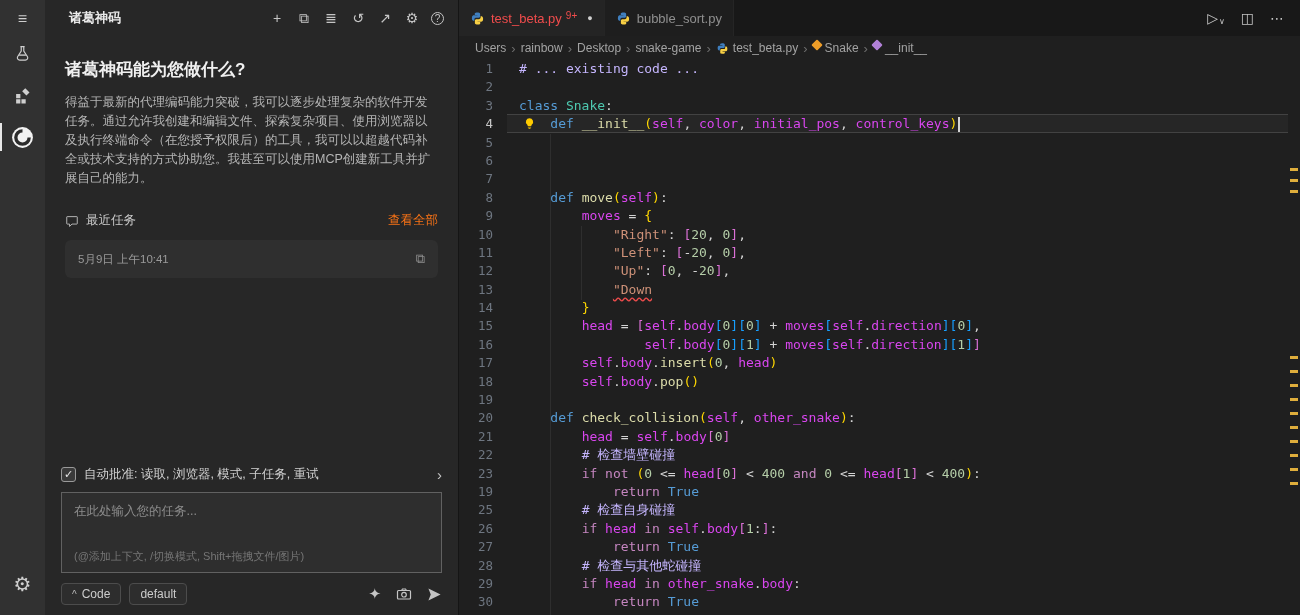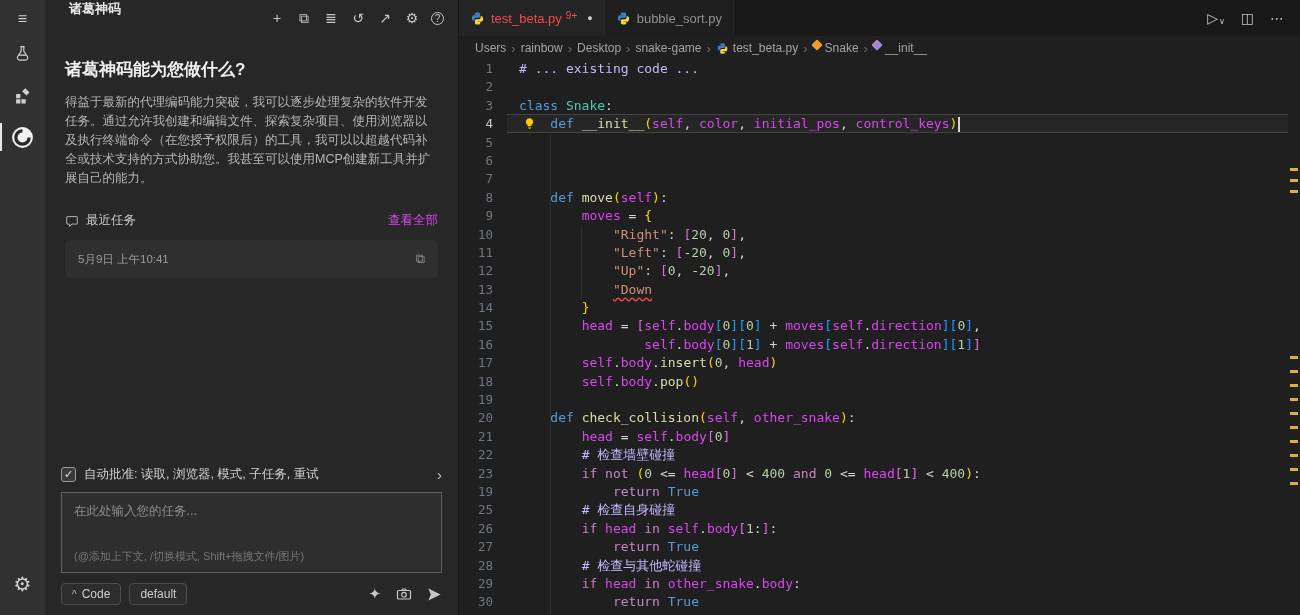--- a/index.html
+++ b/index.html
@@ -12,31 +12,31 @@
     padding-top:6px;flex-shrink:0}
   .ab-item{position:relative;width:100%;display:flex;justify-content:center;align-items:center;
     height:42px;color:#cfcfcf;font-size:18px;cursor:pointer}
   .ab-item.small{height:26px;font-size:16px}
   .ab-item.active::before{content:"";position:absolute;left:0;top:7px;bottom:7px;width:2px;background:#e7e7e7}
   .ab-item.bottom{margin-top:auto;margin-bottom:10px;font-size:20px}
 
   
   .sidebar{width:414px;background:#272727;border-right:1px solid #151515;display:flex;
     flex-direction:column;flex-shrink:0}
-  .sb-header{height:36px;display:flex;padding:0 14px 0 24px;flex-shrink:0}
+  .sb-header{height:36px;display:flex;align-items:center;padding:0 14px 0 24px;flex-shrink:0}
   .sb-title{font-size:13px;font-weight:bold;color:#e9e9e9}
   .sb-hicons{margin-left:auto;display:flex;gap:11px;align-items:center}
   .hicon{color:#c5c5c5;font-size:14px;width:16px;height:16px;display:flex;align-items:center;
     justify-content:center;cursor:pointer}
   .hicon.circled{border:1px solid #c5c5c5;border-radius:50%;font-size:10px;width:13px;height:13px}
   .sb-body{padding:6px 20px 0 20px;overflow:hidden}
   .sb-heading{font-size:17px;font-weight:bold;color:#f0f0f0;margin:16px 0 12px 0}
   .sb-intro{font-size:12.5px;line-height:19px;color:#b5b5b5}
   .recent-row{display:flex;align-items:center;gap:7px;margin-top:24px;font-size:12.5px;color:#c9c9c9}
-  .view-all{margin-left:auto;cursor:pointer;color:#d946ef}
+  .view-all{margin-left:auto;cursor:pointer;color:#f97316}
   .task-card{margin-top:11px;background:#2f2f2f;border-radius:6px;padding:11px 13px;cursor:pointer}
   .tc-time-row{display:flex;align-items:center;font-size:11.5px;color:#9a9a9a}
   .tc-copy{margin-left:auto;color:#8d8d8d;font-size:13px;cursor:pointer}
   .tc-title{margin-top:13px;font-size:13px;color:#d6d6d6}
   .tc-tokens{margin-top:9px;font-size:11.5px;color:#8e8e8e}
   .sb-bottom{margin-top:auto;padding:0 16px 10px 16px;flex-shrink:0}
   .approve-row{display:flex;align-items:center;gap:8px;font-size:12.5px;color:#d2d2d2;margin-bottom:9px}
   .checkbox{width:15px;height:15px;border:1px solid #9a9a9a;border-radius:3px;background:#3a3a3a;
     color:#e8e8e8;font-size:11px;display:flex;align-items:center;justify-content:center;cursor:pointer}
   .approve-chev{margin-left:auto;font-size:15px;color:#c5c5c5;cursor:pointer}

